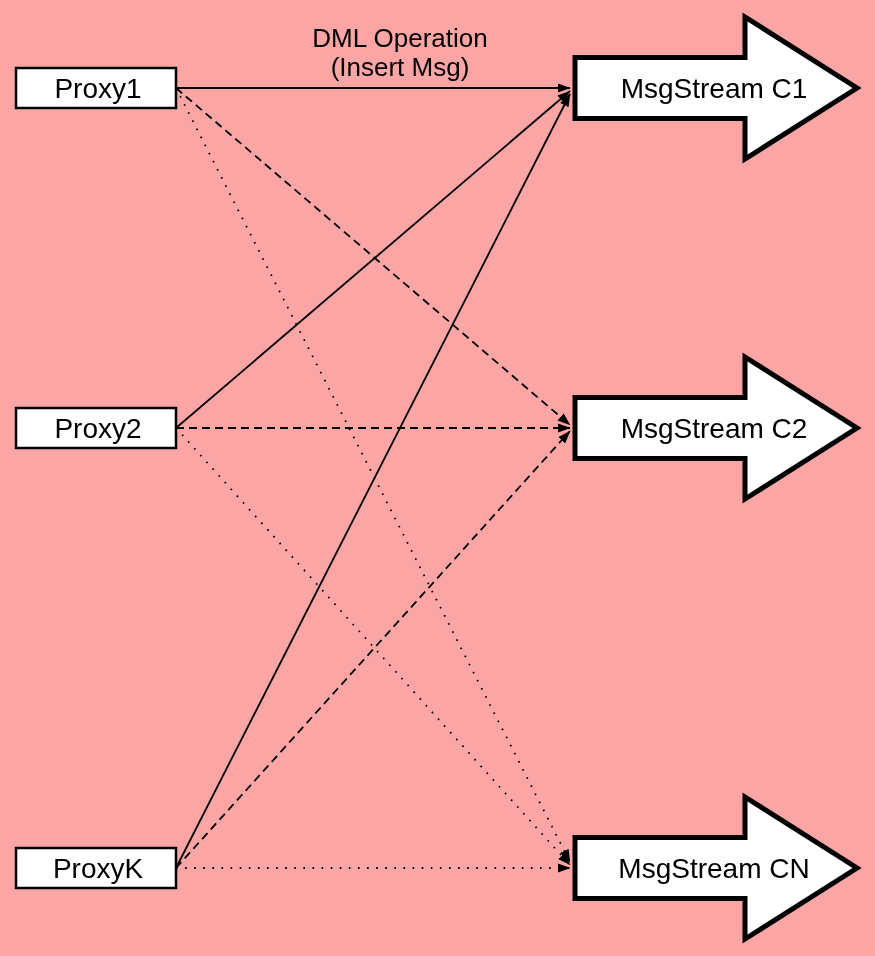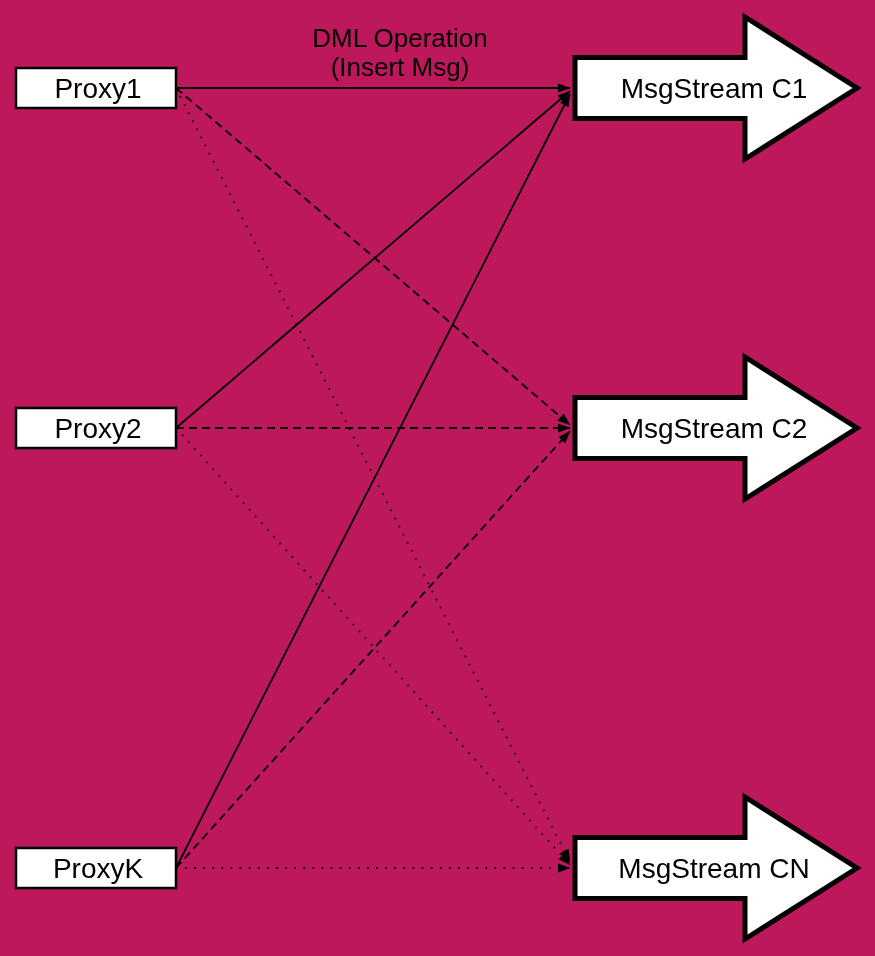--- a/index.html
+++ b/index.html
@@ -4,21 +4,21 @@
 <style>
   html, body {
     margin: 0;
     padding: 0;
     background: #ffffff;
   }
   .canvas-wrap {
     position: relative;
     width: 875px;
     height: 956px;
-    background: #be185d;
+    background: #fca5a5;
     overflow: hidden;
   }
   svg {
     display: block;
     font-family: "Liberation Sans", sans-serif;
   }
   .node-label {
     font-size: 28px;
     fill: #000000;
     text-anchor: middle;

